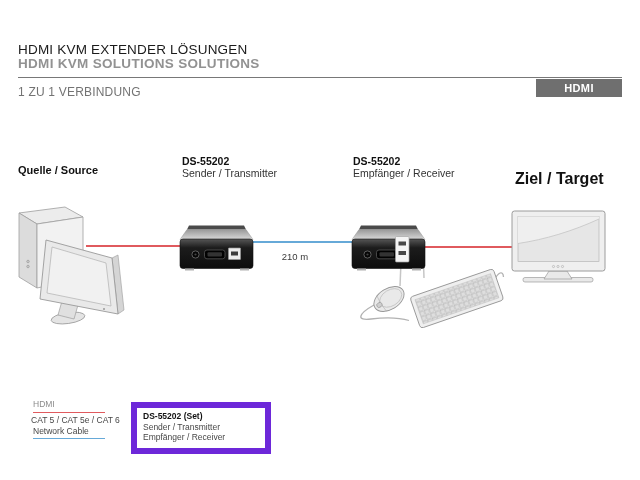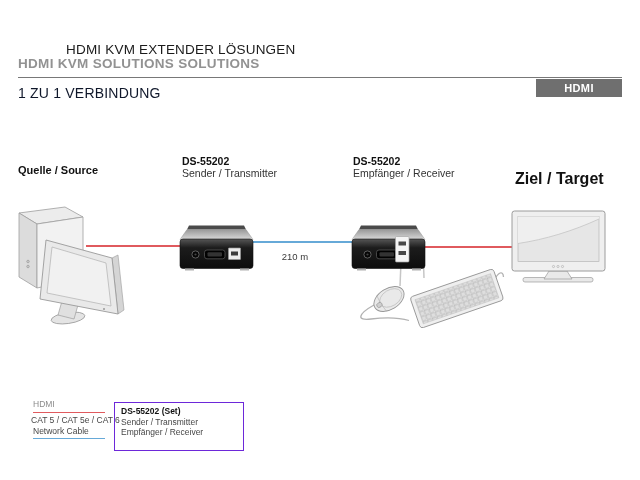--- a/index.html
+++ b/index.html
@@ -2,47 +2,47 @@
 <html><head>
 <meta charset="utf-8">
 <style>
   html,body{margin:0;padding:0;background:#fff;}
   #stage{
     position:relative;width:640px;height:480px;background:#ffffff;
     font-family:"Liberation Sans",sans-serif;overflow:hidden;color:#1b1b1b;
   }
   .abs{position:absolute;white-space:nowrap;}
   
-  .title-de{left:18px;top:42px;font-size:13.5px;letter-spacing:.2px;color:#1b1b1b;margin-left:48px;}
+  .title-de{left:18px;top:42px;font-size:13.5px;letter-spacing:.2px;color:#1b1b1b;}
   .title-en{left:18px;top:56px;font-size:13.5px;font-weight:bold;letter-spacing:.3px;color:#929292;}
   .head-rule{left:18px;top:77px;width:604px;height:1px;background:#787878;}
   .hdmi-badge{left:536px;top:79px;width:86px;height:18px;background:#6f6f6f;color:#fff;
     font-size:11px;font-weight:bold;text-align:center;line-height:18px;letter-spacing:.4px;}
-  .sec-de{left:18px;top:85px;font-size:14px;color:#0f172a;letter-spacing:.2px;}
+  .sec-de{left:18px;top:85px;font-size:12px;color:#737373;letter-spacing:.2px;}
   .sec-en{left:18px;top:100px;font-size:13.5px;font-weight:bold;color:#929292;letter-spacing:.3px;}
   
   .lbl{font-size:10.5px;color:#333;}
   .b{font-weight:bold;color:#111;}
   .lbl-source{left:18px;top:164px;font-size:11px;}
   .lbl-tx-model{left:182px;top:155px;}
   .lbl-tx-role{left:182px;top:167px;}
   .lbl-rx-model{left:353px;top:155px;}
   .lbl-rx-role{left:353px;top:167px;}
   .lbl-target{left:515px;top:170px;font-size:16px;}
   .lbl-distance{left:270px;top:251px;width:50px;text-align:center;font-size:9.5px;color:#3a3a3a;}
   
   .diagram-svg{position:absolute;left:0;top:0;width:640px;height:480px;}
   
   .legend-hdmi{left:33px;top:399px;font-size:8.5px;color:#8c8c8c;}
   .legend-line-red{left:33px;top:411.5px;width:72px;height:1.5px;background:#e05a5e;}
   .legend-cat{left:31px;top:414.5px;font-size:8.5px;color:#464646;}
   .legend-net{left:33px;top:425.5px;font-size:8.5px;color:#464646;}
   .legend-line-blue{left:33px;top:437.5px;width:72px;height:1.5px;background:#66a9d8;}
-  .legend-box{left:114px;top:402px;width:122px;height:36px;border:1px solid #6d28d9;
-    padding:3px 0 8px 6px;}
+  .legend-box{left:131px;top:402px;width:122px;height:36px;border:6px solid #6d28d9;
+    padding:3px 0 1px 6px;}
   .legend-box div{font-size:8.5px;line-height:10.5px;color:#464646;white-space:nowrap;}
   .legend-box .set-title{font-weight:bold;color:#111;}
 </style>
 </head>
 <body>
 
 <div id="stage">
 
   <div class="abs title-de">HDMI KVM EXTENDER LÖSUNGEN</div>
   <div class="abs title-en">HDMI KVM SOLUTIONS SOLUTIONS</div>

